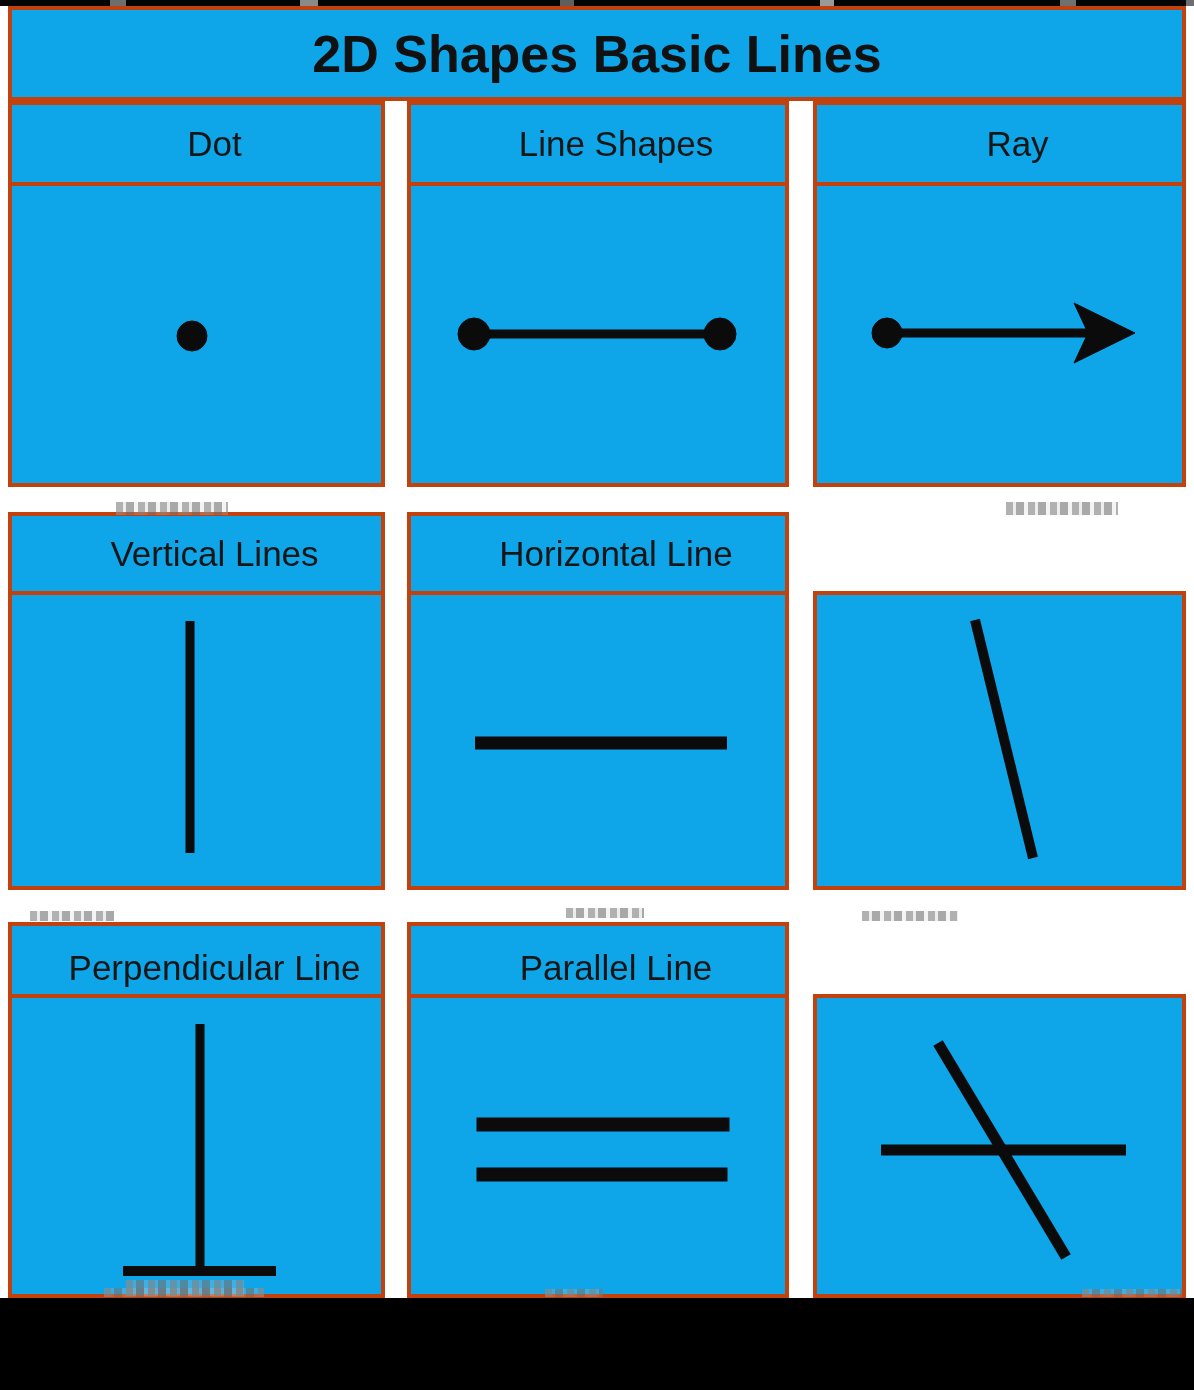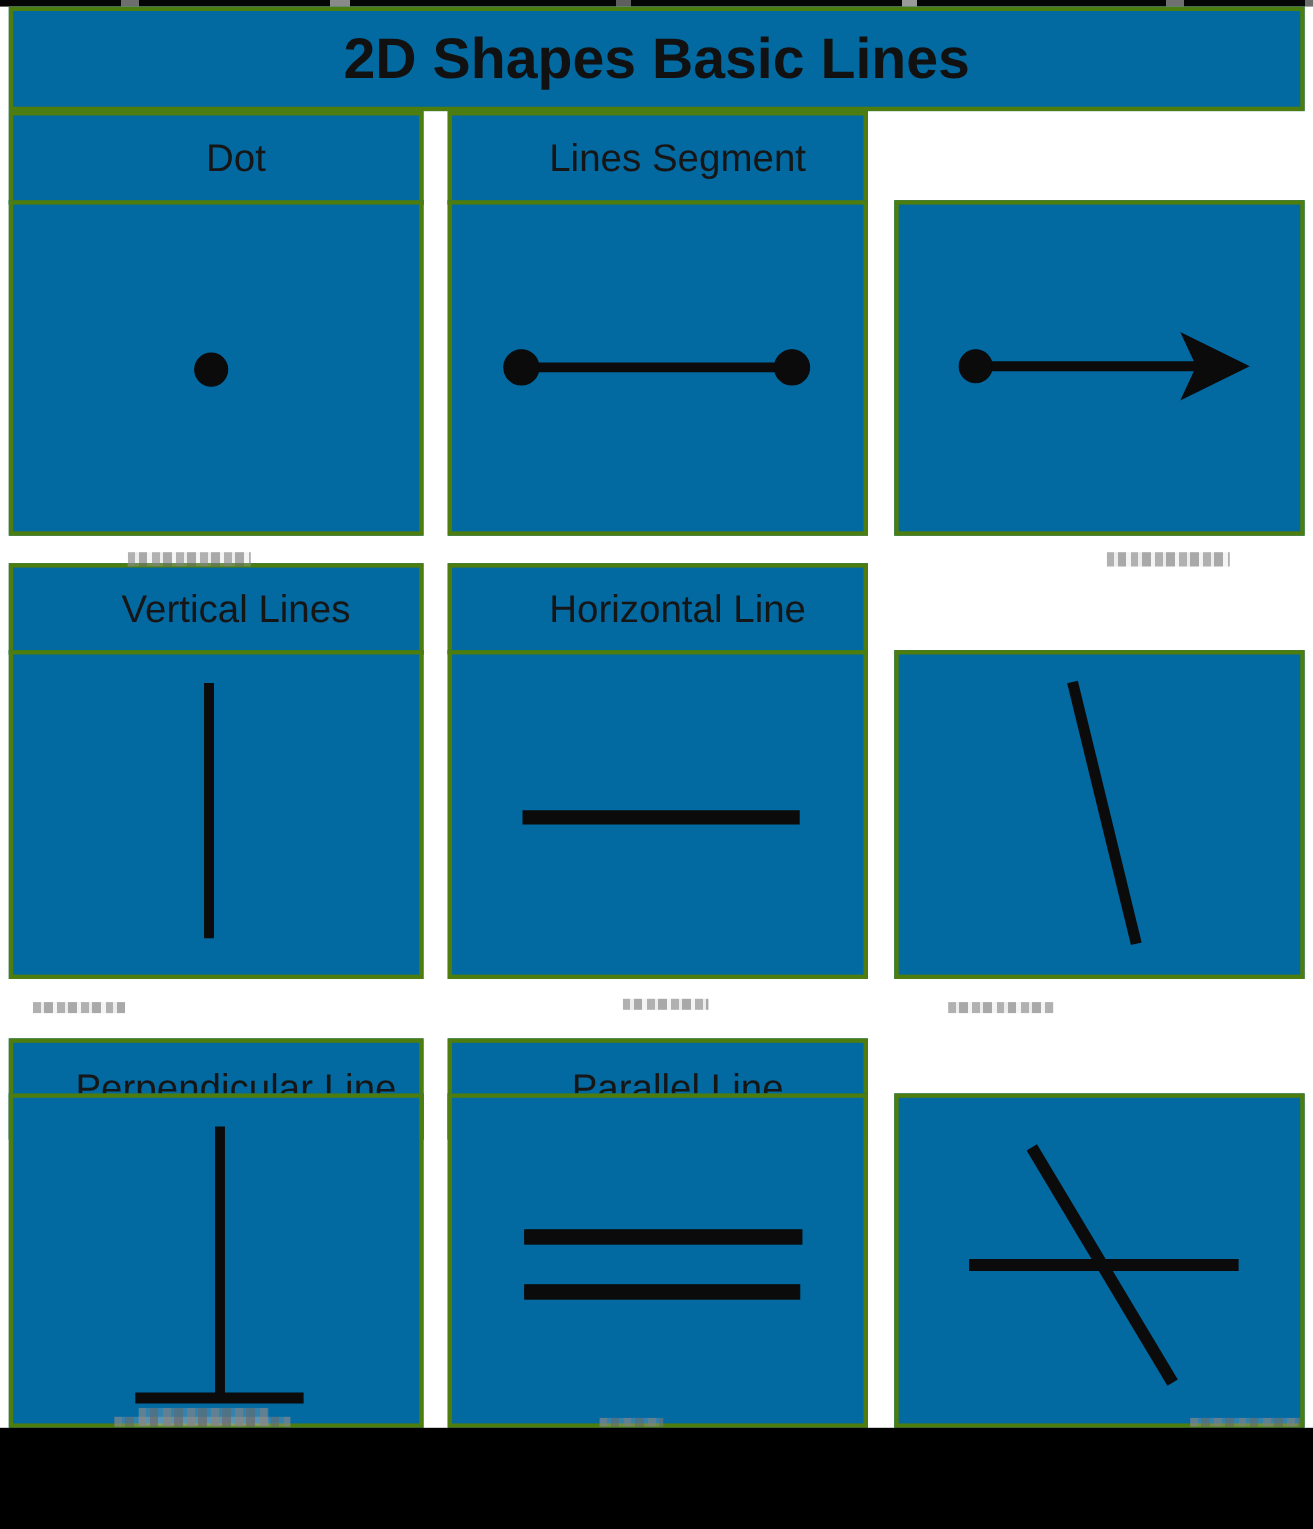--- a/index.html
+++ b/index.html
@@ -15,22 +15,22 @@
   .top-strip{
     position:absolute;left:0;top:0;width:1194px;height:6px;
     background:repeating-linear-gradient(90deg,
       #050505 0 110px, #6e6e6e 110px 126px,
       #050505 126px 300px, #8a8a8a 300px 318px,
       #050505 318px 560px, #5f5f5f 560px 574px,
       #050505 574px 820px, #9a9a9a 820px 834px,
       #050505 834px 1060px, #707070 1060px 1076px);
   }
   .box{
-    position:absolute;background:#0369a1;
-    border:4px solid #4d7c0f;box-sizing:border-box;
+    position:absolute;background:#0ea5e9;
+    border:4px solid #c2410c;box-sizing:border-box;
   }
   .title-box{
     left:8px;top:6px;width:1178px;height:95px;
     display:flex;align-items:center;justify-content:center;
   }
   .title-box h1{
     margin:0;font-size:52px;font-weight:700;color:#111111;letter-spacing:0px;
   }
   .header{
     display:flex;align-items:center;justify-content:center;
@@ -38,21 +38,21 @@
   }
   
   .c1{left:8px;width:377px}
   .c2{left:407px;width:382px}
   .c3{left:813px;width:373px}
   
   .hr1{top:101px;height:85px}
   .br1{top:182px;height:305px}
   .hr2{top:512px;height:83px}
   .br2{top:591px;height:299px}
-  .hr3{top:944px;height:92px}
+  .hr3{top:922px;height:92px}
   .br3{top:994px;height:304px}
   .body-cell svg{display:block;width:100%;height:100%;}
   .ink{fill:#0b0b0b;stroke:#0b0b0b;}
   
   .footer{
     position:absolute;left:0;top:1298px;width:1194px;height:92px;
     background:#000000;color:#ffffff;
   }
   
   .wm{
@@ -70,21 +70,24 @@
   <div class="top-strip"></div>
 
   <div class="box title-box">
     <h1>2D Shapes Basic Lines</h1>
   </div>
 
   <div class="box header c1 hr1">
     <span>Dot</span>
   </div>
   <div class="box header c2 hr1">
-    <span>Lines Segment</span>
+    <span>Line Shapes</span>
+  </div>
+  <div class="box header c3 hr1">
+    <span>Ray</span>
   </div>
 
   <div class="box body-cell c1 br1">
     <svg viewBox="0 0 369 297">
       <circle class="ink" cx="180" cy="150" r="15" stroke="none"></circle>
     </svg>
   </div>
   <div class="box body-cell c2 br1">
     <svg viewBox="0 0 374 297">
       <line class="ink" x1="63" y1="148" x2="309" y2="148" stroke-width="9"></line>

